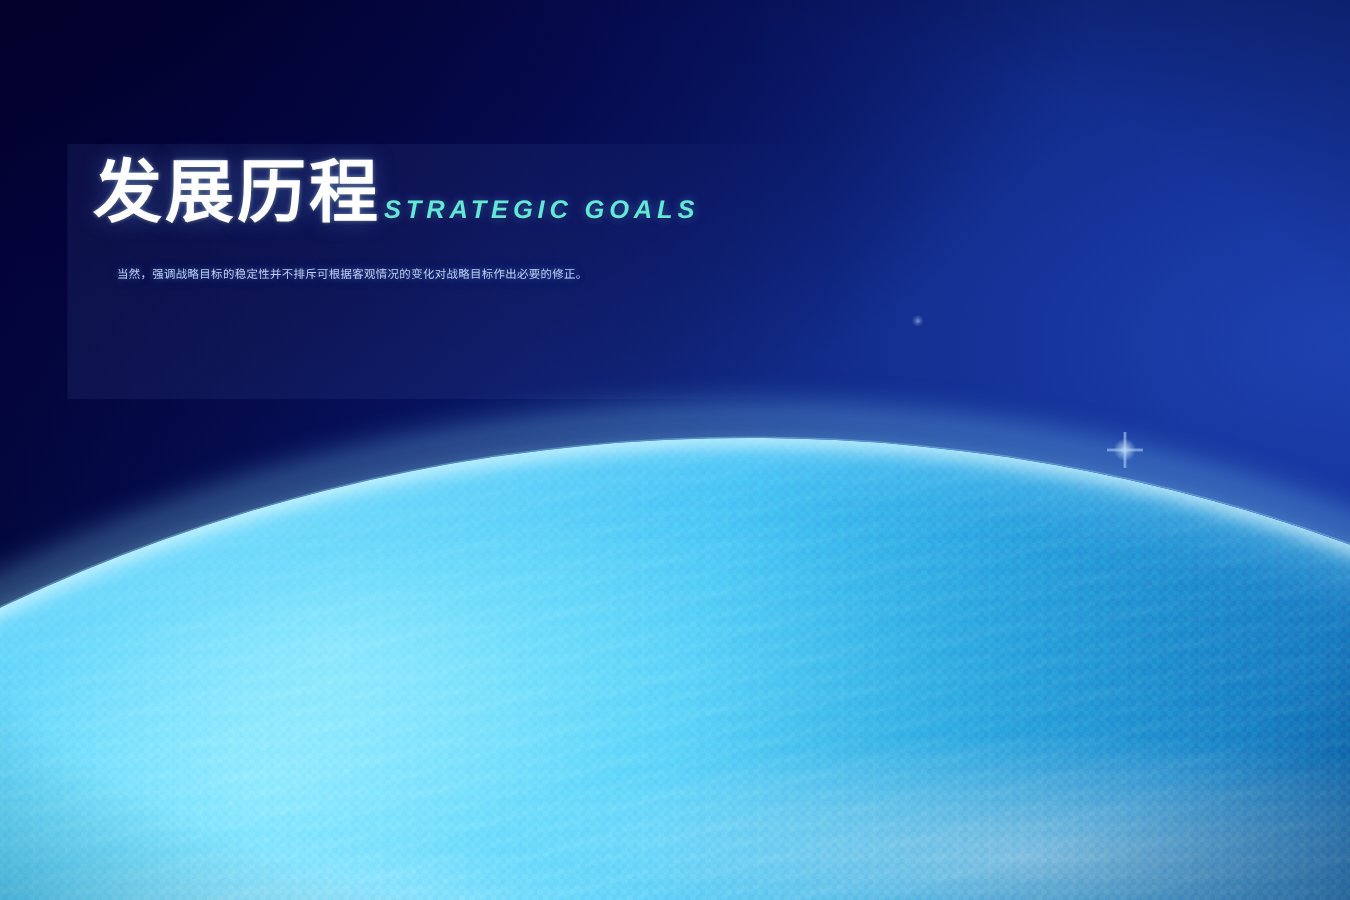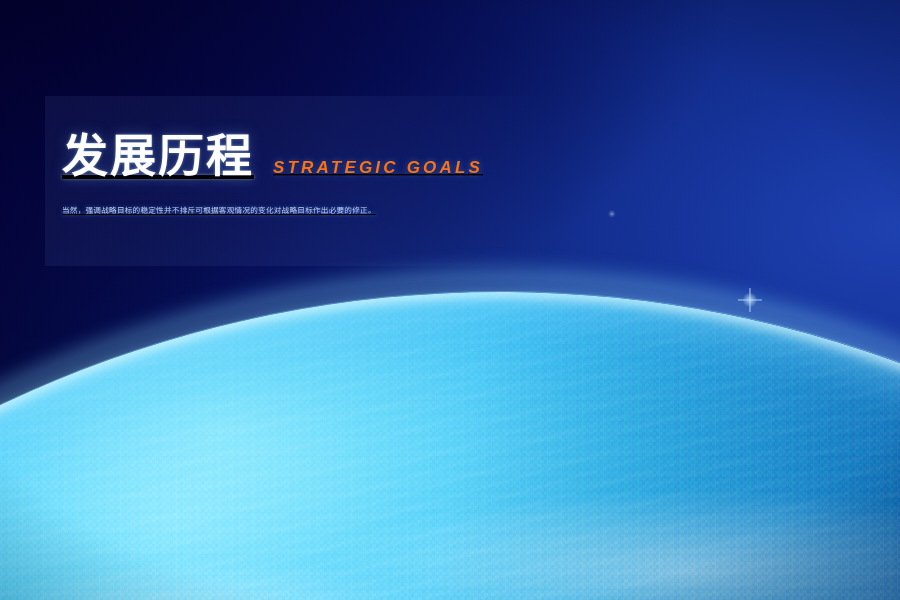--- a/index.html
+++ b/index.html
@@ -167,23 +167,22 @@
   .panel{
     position:absolute;
     left:45px; top:96px;
     width:508px; height:170px;
     background:linear-gradient(90deg, rgba(118,156,236,.085) 0%, rgba(120,158,238,.075) 58%, rgba(120,158,238,0) 100%);
     pointer-events:none;
   }
 
   .content{
     position:absolute;
-    left:62px; top:124px;
+    left:62px; top:96px;
     width:470px;
-    text-decoration:underline;
   }
 
   .title-row{
     display:flex;
     align-items:flex-end;
     height:56px;
   }
   .title-cn{
     font-family:"Liberation Serif","DejaVu Serif",serif;
     font-weight:700;
@@ -197,40 +196,40 @@
       0 1px 2px rgba(0,0,30,.60);
     white-space:nowrap;
   }
   .title-en{
     font-family:"Liberation Sans","DejaVu Sans",sans-serif;
     font-style:italic;
     font-weight:700;
     font-size:17px;
     line-height:17px;
     letter-spacing:3.2px;
-    color:#f97316;
-    margin-left:19px;
+    color:#5eead4;
+    margin-left:2px;
     padding-bottom:4px;
     text-shadow:0 0 6px rgba(120,165,240,.45), 0 1px 1px rgba(0,0,30,.5);
     white-space:nowrap;
   }
 
   .body-copy{
     margin-top:22px;
     font-family:"DejaVu Sans","Liberation Sans",sans-serif;
     font-size:7.6px;
     line-height:17.6px;
     letter-spacing:.25px;
     color:#bfd0ef;
     text-shadow:0 0 4px rgba(90,140,230,.55), 0 0 9px rgba(60,110,210,.30);
     white-space:nowrap;
   }
   .body-copy p{margin:0;}
   .body-copy p.l2{margin-left:0;}
-  .body-copy p.l3{margin-left:0;}
+  .body-copy p.l3{margin-left:16px;}
 </style>
 </head>
 <body>
 
 <div id="banner">
 
   <div class="sky-base"></div>
   <div class="sky-tint"></div>
 
   <div id="star-field">

